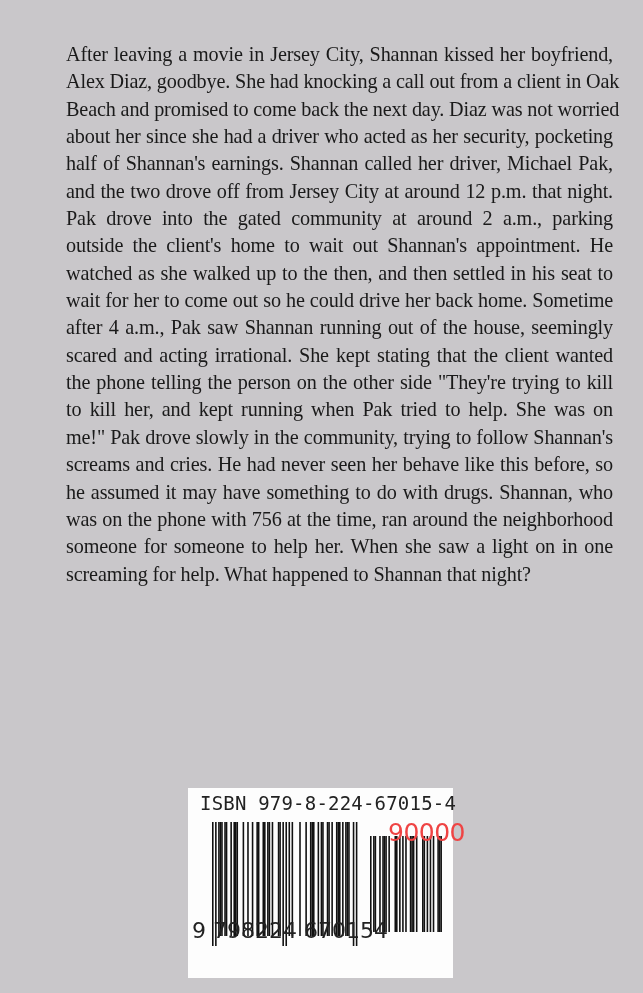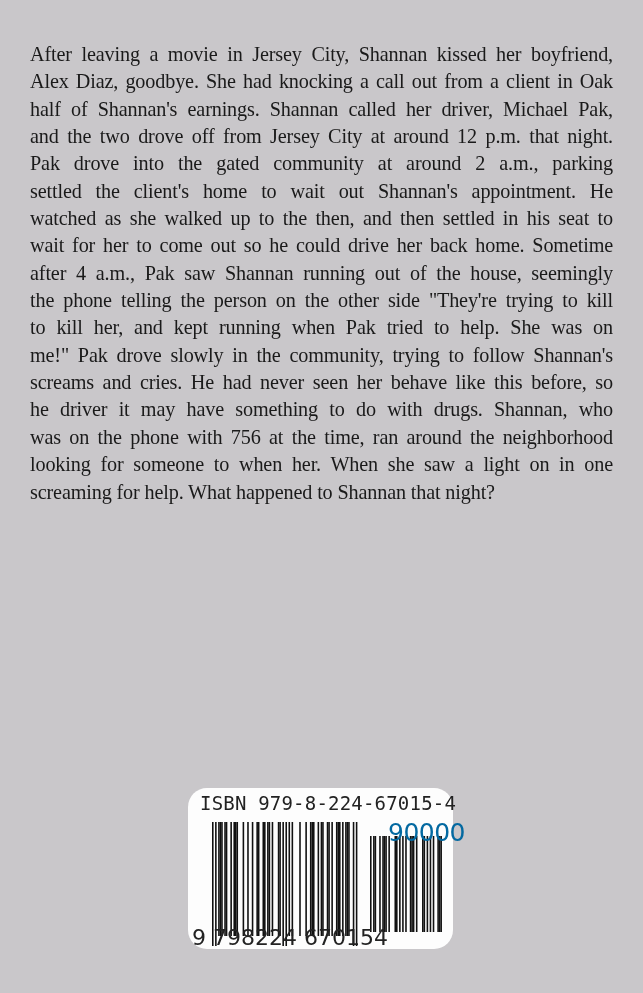--- a/index.html
+++ b/index.html
@@ -19,77 +19,80 @@
       text-align: justify;
       text-align-last: left;
       letter-spacing: -0.15px;
       margin: 0;
     }
     .blurb .line {
       display: block;
       text-align: justify;
       text-align-last: justify;
       white-space: nowrap;
+      margin-left: 36px;
     }
     .blurb .line.last { text-align-last: left; }
     .isbn-box {
       position: absolute;
       left: 188px; top: 788px;
-      width: 265px; height: 161px;
+      width: 265px; height: 190px;
       background: #fdfdfd;
-      border-radius: 19px;
     }
     .isbn-label {
       position: absolute;
       left: 12px; top: 4px;
       font-family: "DejaVu Sans Mono", "Liberation Mono", monospace;
       font-size: 19px;
       letter-spacing: 0.2px;
       color: #222;
       white-space: nowrap;
     }
     .addon-price {
       position: absolute;
       left: 200px; top: 30px;
       font-family: "DejaVu Sans", "Liberation Sans", sans-serif;
       font-size: 25px;
-      color: #0369a1;
+      color: #ef4444;
       letter-spacing: -0.5px;
     }
     .ean-digits {
       position: absolute;
-      left: 4px; top: 137px;
+      left: 4px; top: 130px;
       font-family: "DejaVu Sans", "Liberation Sans", sans-serif;
       font-size: 22px;
       color: #222;
       white-space: pre;
       letter-spacing: 0px;
     }
     svg { position: absolute; left: 0; top: 0; }
   </style>
 </head>
 <body>
 
 <div class="blurb" id="blurb">
     <span class="line">After leaving a movie in Jersey City, Shannan kissed her boyfriend,</span>
     <span class="line">Alex Diaz, goodbye. She had knocking a call out from a client in Oak</span>
+    <span class="line">Beach and promised to come back the next day. Diaz was not worried</span>
+    <span class="line">about her since she had a driver who acted as her security, pocketing</span>
     <span class="line">half of Shannan's earnings. Shannan called her driver, Michael Pak,</span>
     <span class="line">and the two drove off from Jersey City at around 12 p.m. that night.</span>
     <span class="line">Pak drove into the gated community at around 2 a.m., parking</span>
-    <span class="line">settled the client's home to wait out Shannan's appointment. He</span>
+    <span class="line">outside the client's home to wait out Shannan's appointment. He</span>
     <span class="line">watched as she walked up to the then, and then settled in his seat to</span>
     <span class="line">wait for her to come out so he could drive her back home. Sometime</span>
     <span class="line">after 4 a.m., Pak saw Shannan running out of the house, seemingly</span>
+    <span class="line">scared and acting irrational. She kept stating that the client wanted</span>
     <span class="line">the phone telling the person on the other side "They're trying to kill</span>
     <span class="line">to kill her, and kept running when Pak tried to help. She was on</span>
     <span class="line">me!" Pak drove slowly in the community, trying to follow Shannan's</span>
     <span class="line">screams and cries. He had never seen her behave like this before, so</span>
-    <span class="line">he driver it may have something to do with drugs. Shannan, who</span>
+    <span class="line">he assumed it may have something to do with drugs. Shannan, who</span>
     <span class="line">was on the phone with 756 at the time, ran around the neighborhood</span>
-    <span class="line">looking for someone to when her. When she saw a light on in one</span>
+    <span class="line">someone for someone to help her. When she saw a light on in one</span>
     <span class="line last">screaming for help. What happened to Shannan that night?</span>
   </div>
 
 <div class="isbn-box">
   <div class="isbn-label">ISBN 979-8-224-67015-4</div>
   <svg width="265" height="161" id="mainbars">
       <rect x="24.00" y="34" width="1.58" height="124" fill="#111"></rect>
       <rect x="27.06" y="34" width="1.58" height="124" fill="#111"></rect>
       <rect x="30.12" y="34" width="1.58" height="114" fill="#111"></rect>
       <rect x="31.65" y="34" width="1.58" height="114" fill="#111"></rect>

